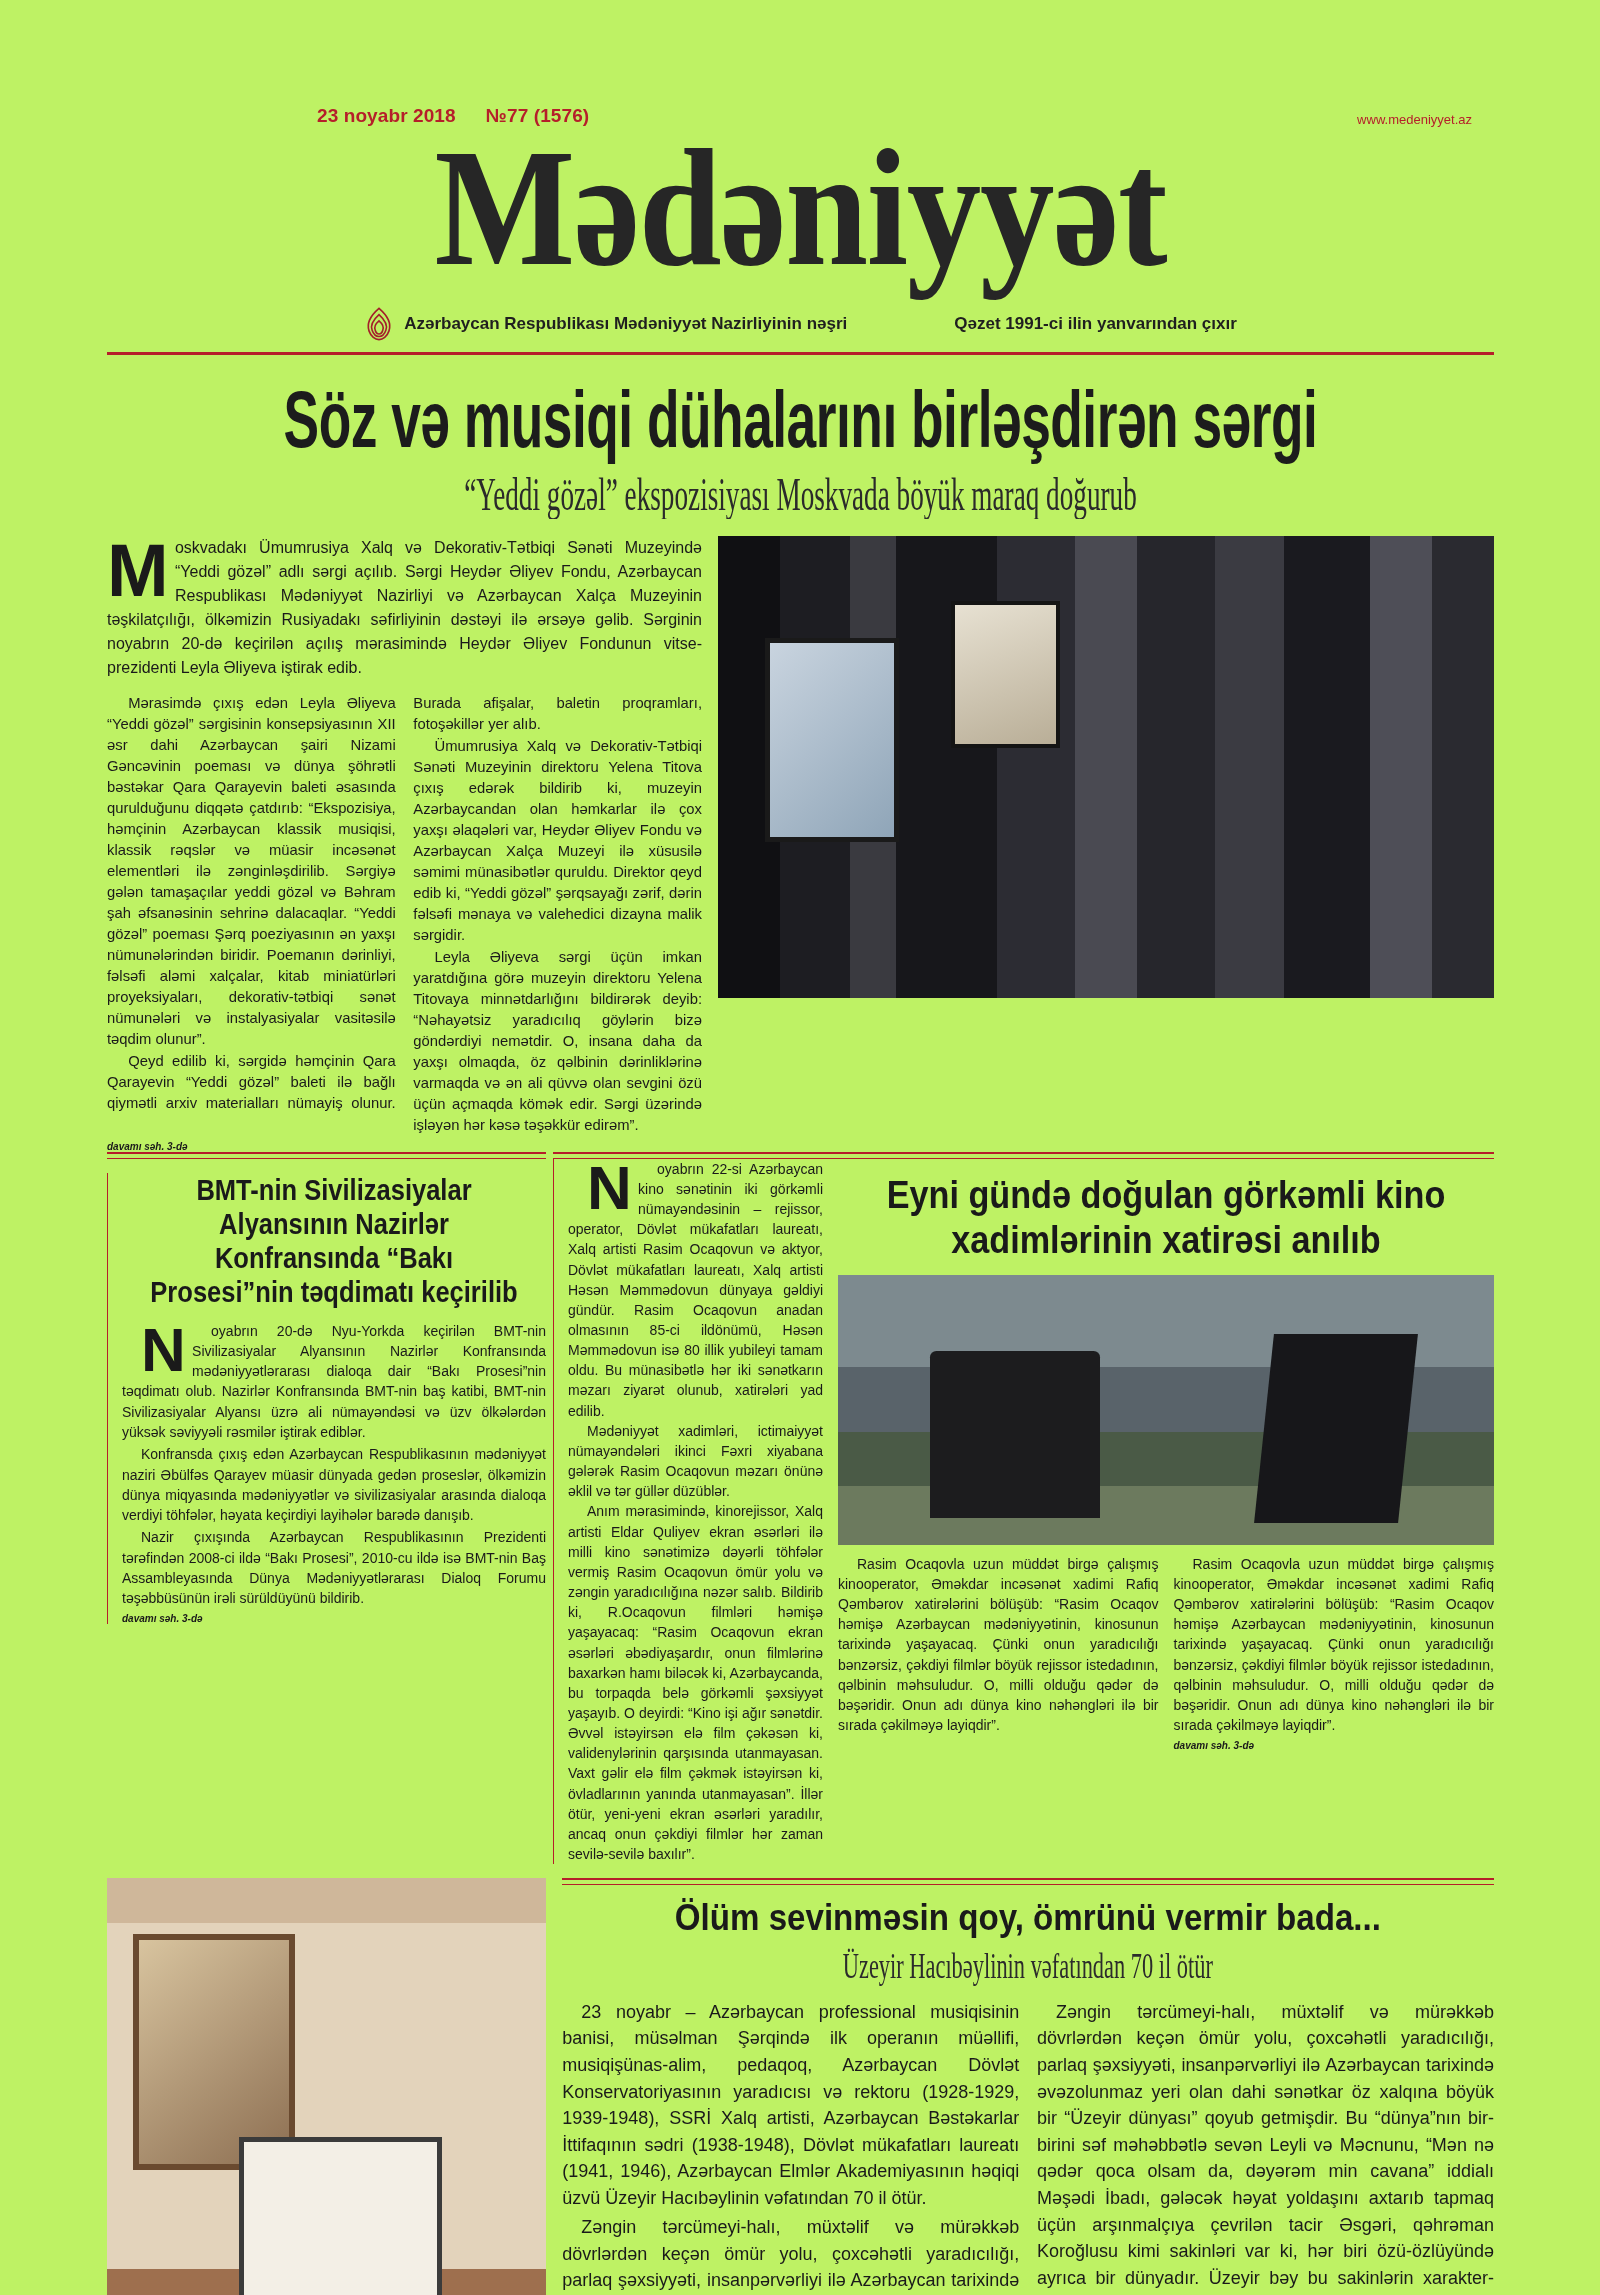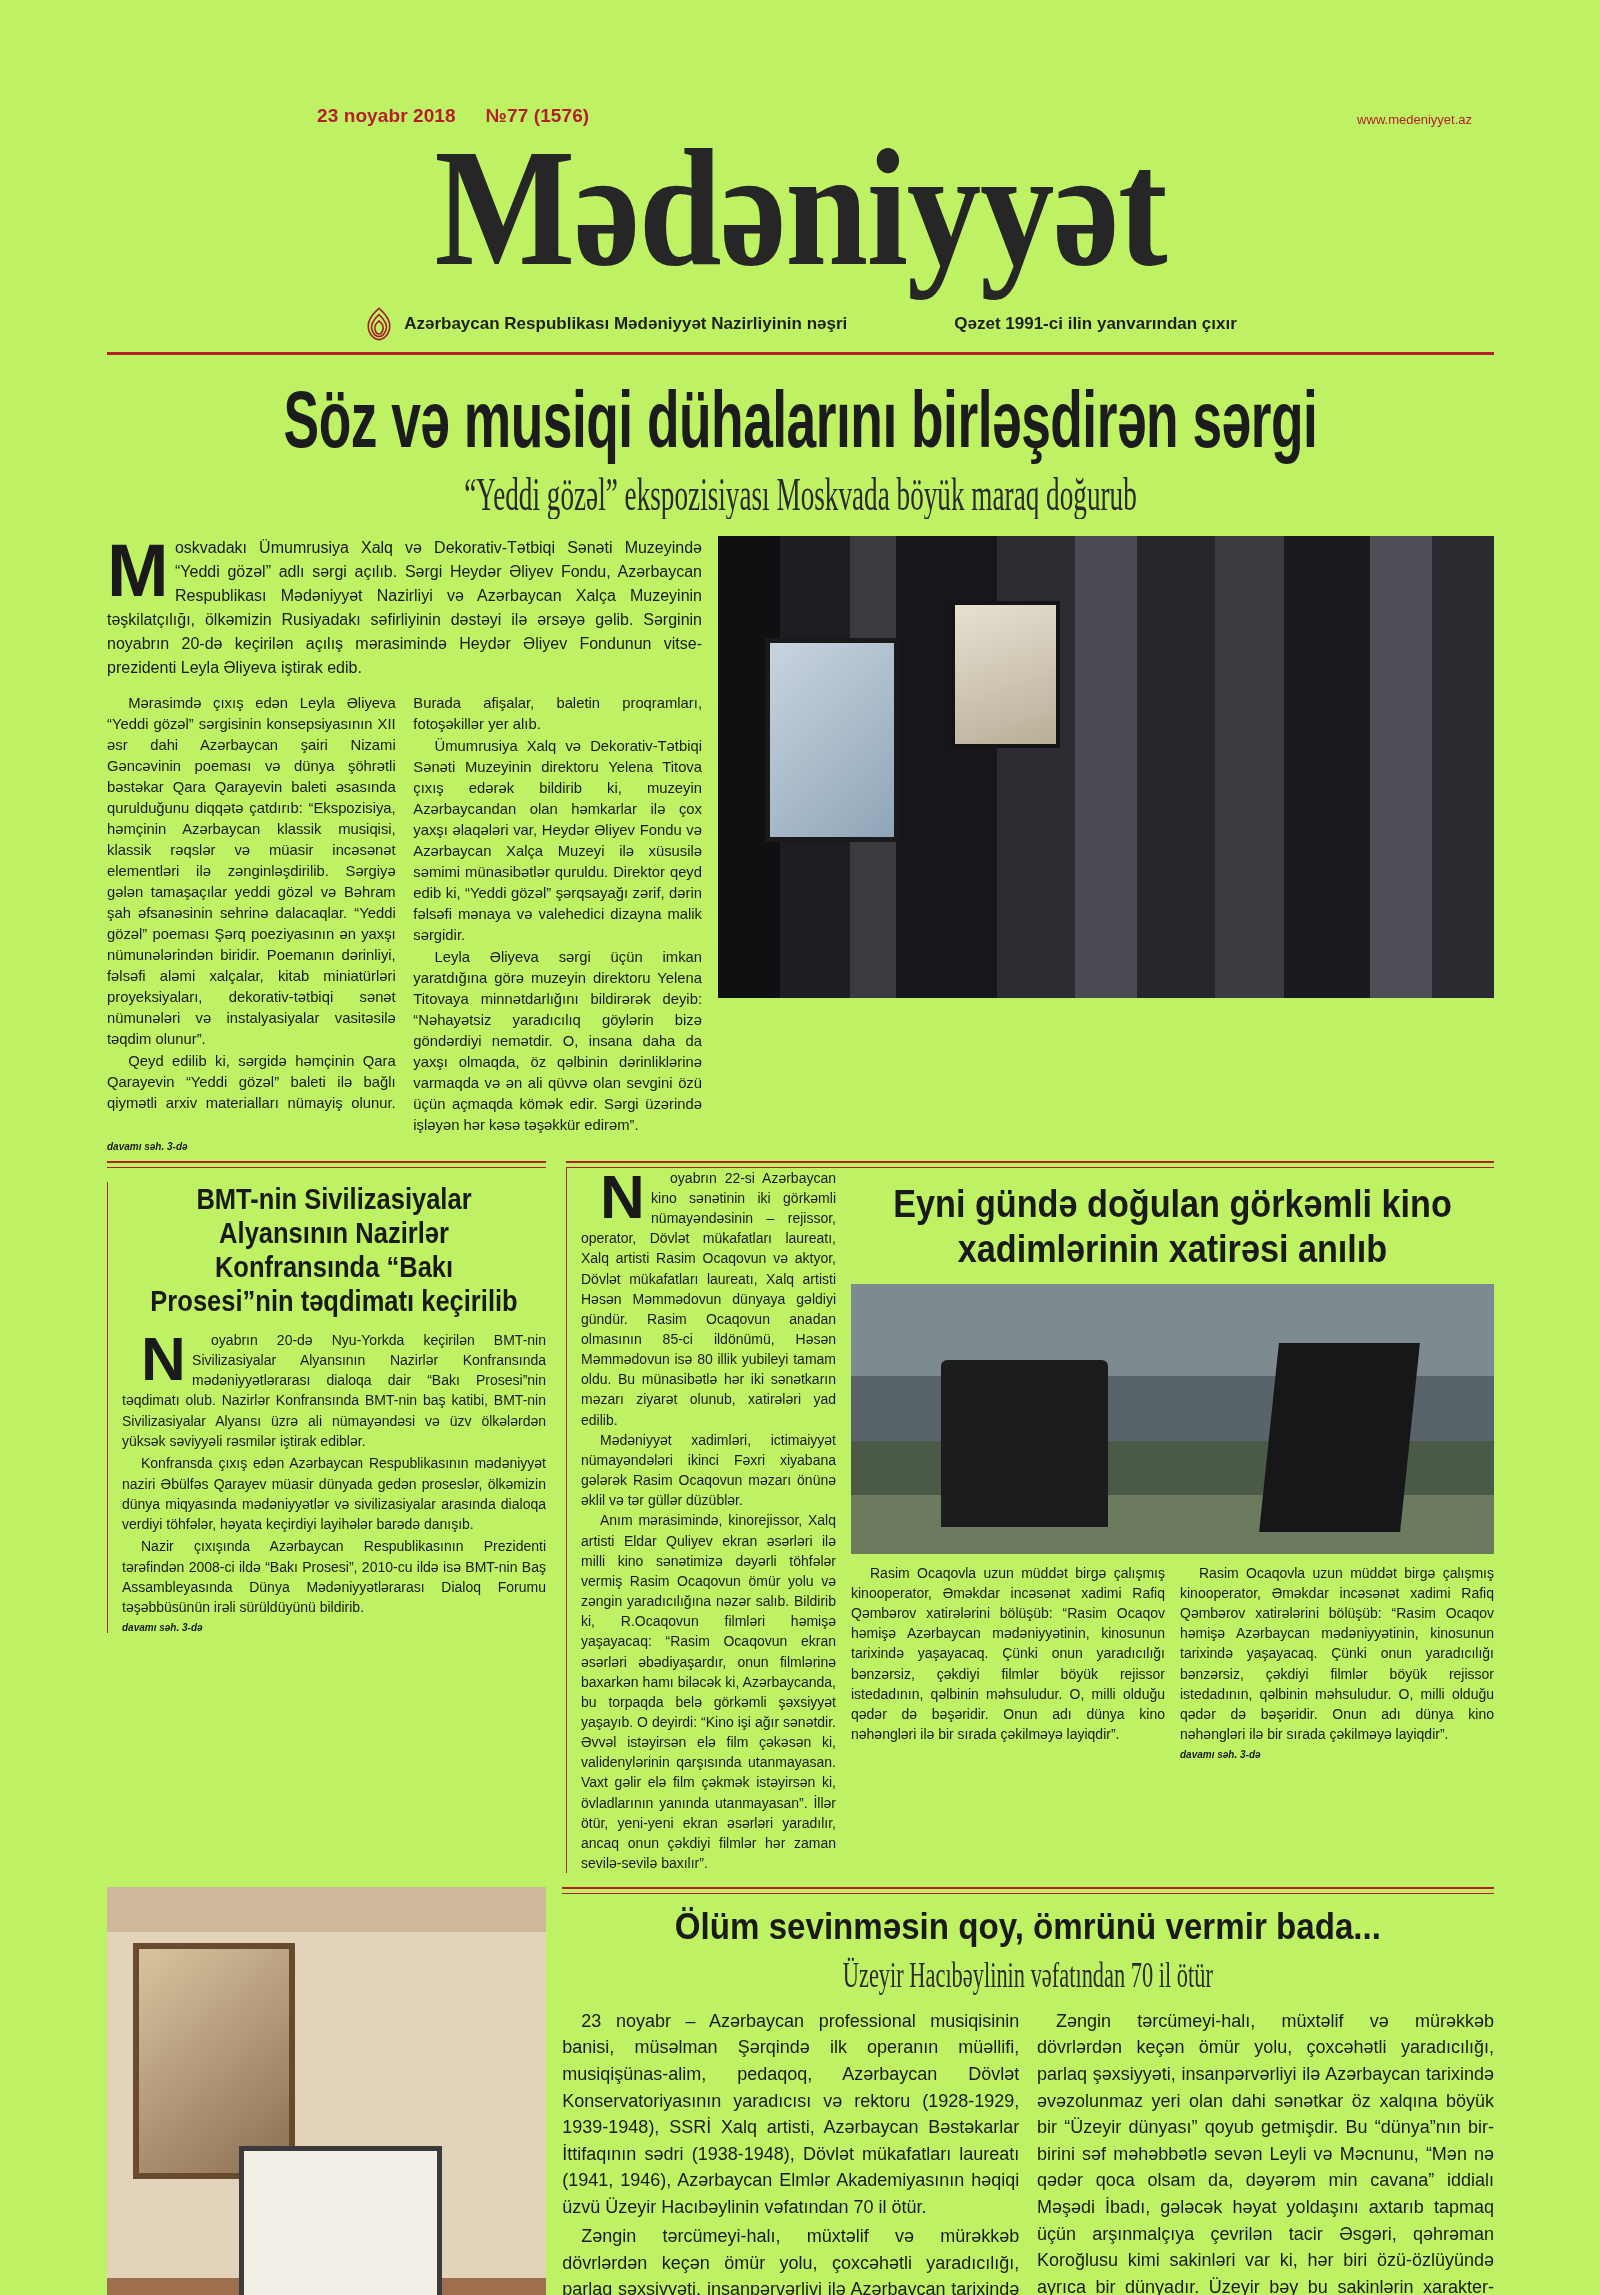--- a/index.html
+++ b/index.html
@@ -100,21 +100,21 @@
   .ph-gallery:before{
     content:""; position:absolute; left:6%; top:10%; width:34%; height:40%;
     background:linear-gradient(140deg,#d8c49f,#8d6f52); border:6.3px solid #6a4a2f;
   }
   .ph-gallery:after{
     content:""; position:absolute; left:30%; bottom:6%; width:44%; height:46%;
     background:#f3efe6; border:5.6px solid #3b3b3b;
   }
 
   
-  .band { display:flex; gap:20px; margin-top:9px; }
+  .band { display:flex; gap:7px; margin-top:0; }
   .dbl-rule { border-top:2.5px solid #b51f2a; border-bottom:1.3px solid #b51f2a; height:6.3px; }
   .col-left-rule { border-left:1.3px solid #b51f2a; padding-left:14px; }
 
   .box-bmt { width:439px; flex:0 0 439px; }
   .bmt-title {
     text-align:center; font-size:29px; line-height:1.18; margin:14px 0 11.3px;
     font-weight:bold; transform:scaleX(.88); 
   }
   .bmt-body p { font-size:14px; line-height:1.44; text-align:justify; text-indent:19px; margin-bottom:2.5px; }
   .bmt-body .drop2 { float:left; font-size:62px; line-height:.80; font-weight:bold; padding:3.8px 6.3px 0 0; }

